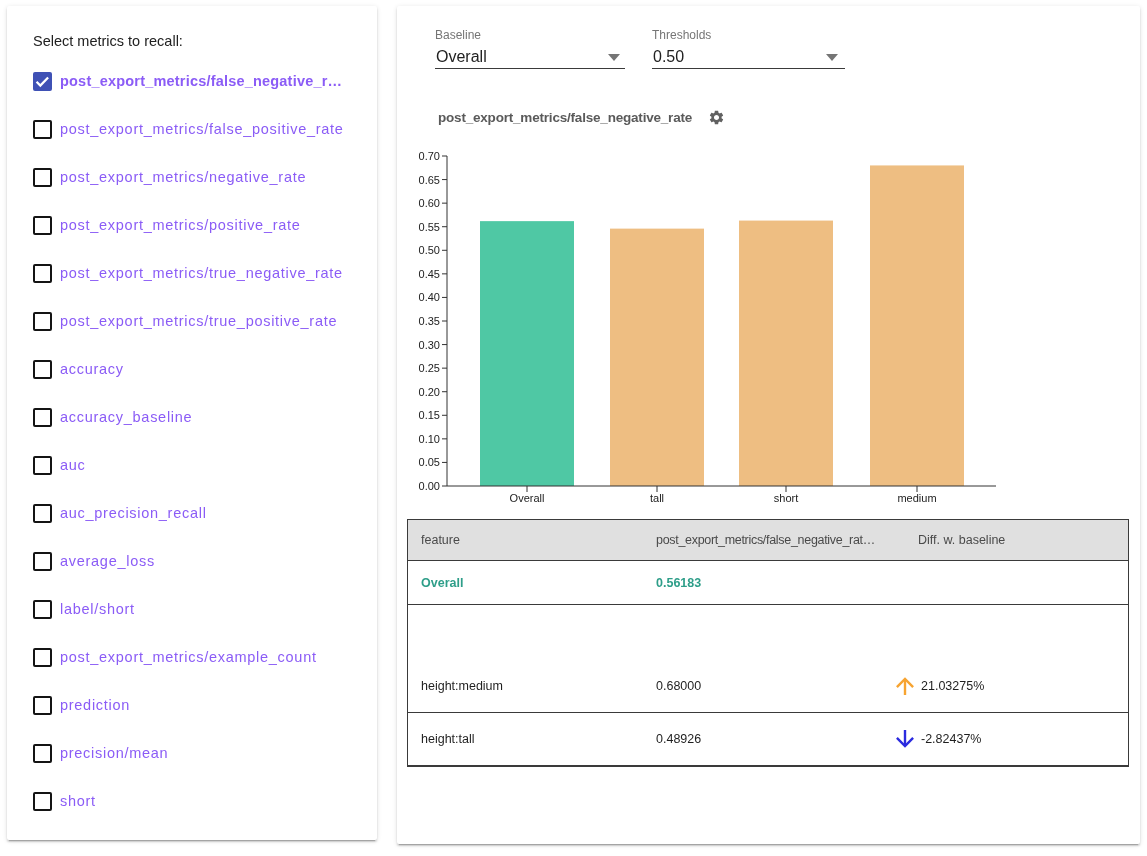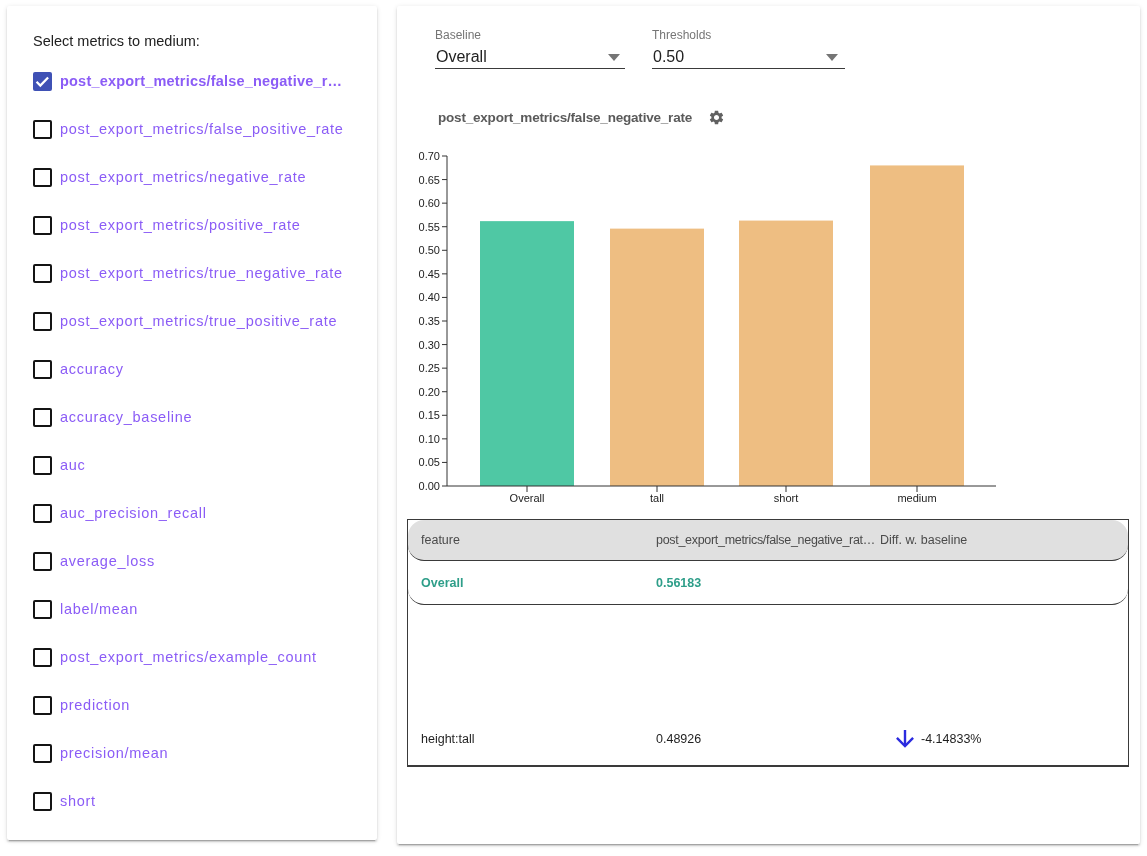--- a/index.html
+++ b/index.html
@@ -25,40 +25,40 @@
   .dd .val { font-size:16px; color:#212121; position:absolute; left:1px; top:19px; }
   .dd .line { position:absolute; left:0; height:1px; background:#3a3a3a; }
   .dd .tri { position:absolute; width:0; height:0; border-left:6px solid transparent; border-right:6px solid transparent; border-top:7px solid #757575; }
   #dd-baseline { left:38px; top:23px; width:190px; height:48px; }
   #dd-thresh   { left:255px; top:23px; width:191px; height:48px; }
   .chart-title { position:absolute; left:41px; top:104px; font-size:13.5px; letter-spacing:-0.2px; font-weight:bold; color:#5a5a5a; }
   .gear { position:absolute; left:311px; top:103px; }
 
   
   #tbl { position:absolute; left:10px; top:513px; width:722px; height:248px; border:1px solid #3a3a3a; border-bottom-width:2px; background:#fff; }
-  .trow { position:absolute; left:0; width:720px;border-radius:16px; }
+  .trow { position:absolute; left:0; width:720px; }
   .thead { background:#e0e0e0; border-bottom:1px solid #3a3a3a; }
   .tcell { position:absolute; top:50%; transform:translateY(-50%); font-size:12.5px; color:#1f1f1f; white-space:nowrap; }
   .thead .tcell { color:#4a4a4a; font-size:12.5px; }
   .thead .c2 { letter-spacing:-0.3px; }
   .c1 { left:13px; }
   .c2 { left:248px; }
-  .c3 { left:472px;text-align:right; }
+  .c3 { left:510px;text-align:right; }
   .teal { color:#2e9e89; font-weight:bold; }
   .rb { border-bottom:1px solid #3a3a3a; }
   .diffcell { position:absolute; left:487px; top:50%; transform:translateY(-50%); height:20px; display:flex; align-items:center; }
   .diffcell svg { margin-right:6px; }
   .diffcell span { font-size:12.5px; color:#1f1f1f; }
 </style>
 </head>
 <body>
 <div id="stage">
 
   <div class="card" id="left">
-    <div class="sel-title">Select metrics to medium:</div>
+    <div class="sel-title">Select metrics to recall:</div>
     <div id="mlist">
         <div class="mrow" style="top:66px;">
           <div class="cb on">
             <svg width="15" height="15" viewBox="0 0 24 24">
               <path fill="none" stroke="#fff" stroke-width="3.6" d="M2.5 12.5l6 6 12.5-13"></path>
             </svg>
           </div>
           <div class="mlabel b">post_export_metrics/false_negative_r…</div>
         </div>
         <div class="mrow" style="top:114px;">
@@ -96,21 +96,21 @@
         <div class="mrow" style="top:498px;">
           <div class="cb"></div>
           <div class="mlabel">auc_precision_recall</div>
         </div>
         <div class="mrow" style="top:546px;">
           <div class="cb"></div>
           <div class="mlabel">average_loss</div>
         </div>
         <div class="mrow" style="top:594px;">
           <div class="cb"></div>
-          <div class="mlabel">label/mean</div>
+          <div class="mlabel">label/short</div>
         </div>
         <div class="mrow" style="top:642px;">
           <div class="cb"></div>
           <div class="mlabel">post_export_metrics/example_count</div>
         </div>
         <div class="mrow" style="top:690px;">
           <div class="cb"></div>
           <div class="mlabel">prediction</div>
         </div>
         <div class="mrow" style="top:738px;">
@@ -200,26 +200,37 @@
     <div id="tbl">
       <div class="trow thead" style="top:0; height:41px;">
         <div class="tcell c1">feature</div>
         <div class="tcell c2">post_export_metrics/false_negative_rat…</div>
         <div class="tcell c3">Diff. w. baseline</div>
       </div>
       <div class="trow rb" style="top:41px; height:44px;">
         <div class="tcell c1 teal">Overall</div>
         <div class="tcell c2 teal">0.56183</div>
       </div>
+      <div class="trow rb" style="top:139px; height:54px;">
+        <div class="tcell c1">height:medium</div>
+        <div class="tcell c2">0.68000</div>
+        <div class="diffcell">
+            <svg width="20" height="20" viewBox="0 0 20 20" fill="none" stroke="#f7a431" stroke-width="2.4">
+              <path d="M10 3 V19"></path>
+              <path d="M1.9 11.2 L10 3 L18.1 11.2"></path>
+            </svg>
+            <span>21.03275%</span>
+          </div>
+      </div>
       <div class="trow" style="top:193px; height:52px;">
         <div class="tcell c1">height:tall</div>
         <div class="tcell c2">0.48926</div>
         <div class="diffcell">
             <svg width="20" height="20" viewBox="0 0 20 20" fill="none" stroke="#2b2bdf" stroke-width="2.4" style="transform:rotate(180deg)">
               <path d="M10 3 V19"></path>
               <path d="M1.9 11.2 L10 3 L18.1 11.2"></path>
             </svg>
-            <span>-4.14833%</span>
+            <span>-2.82437%</span>
           </div>
       </div>
     </div>
   </div>
 </div>
 
 </body></html>

